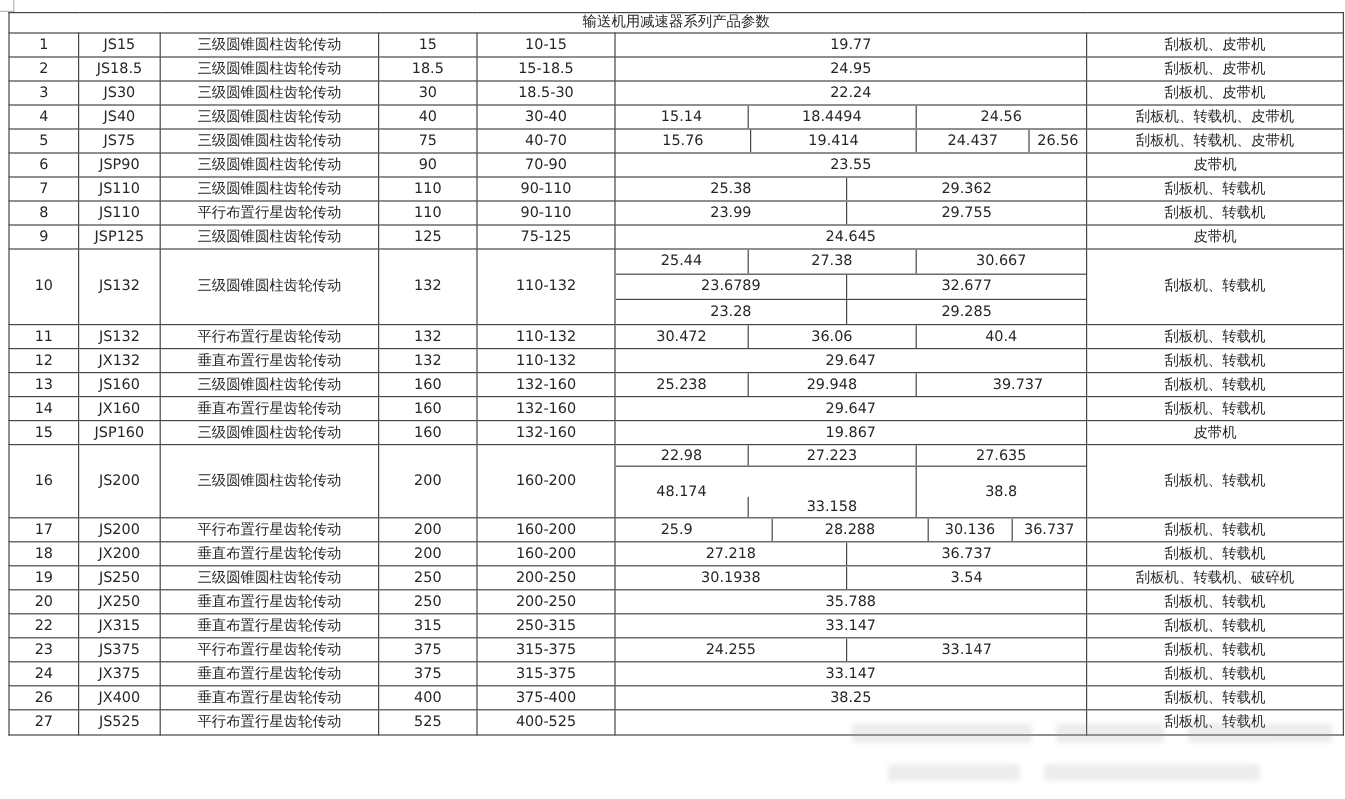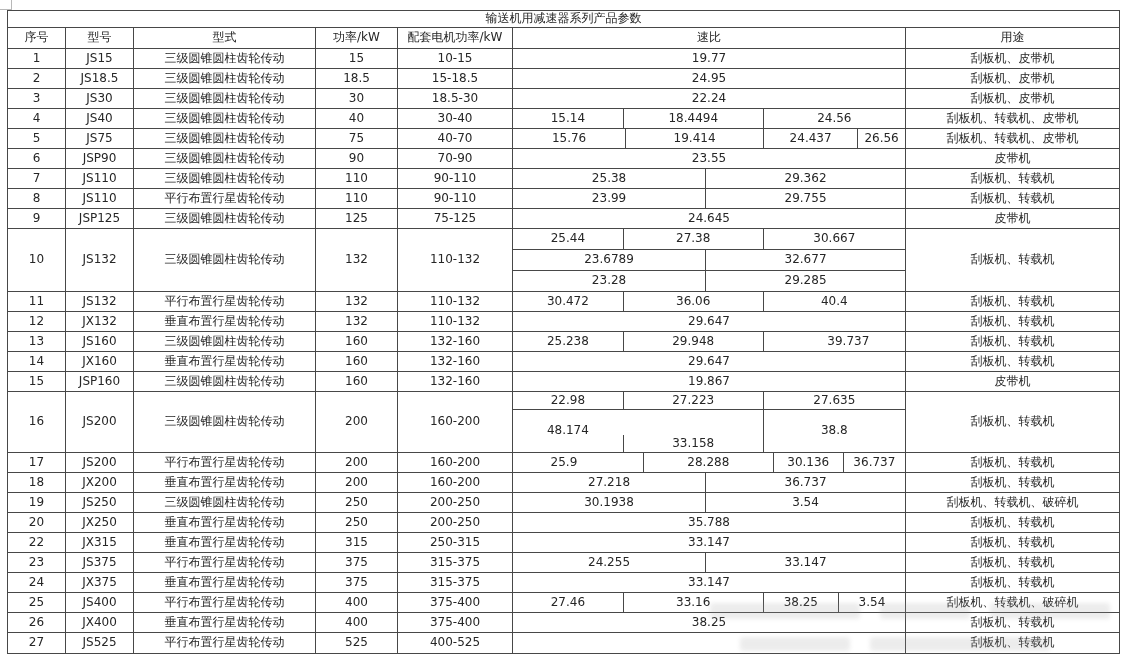--- a/index.html
+++ b/index.html
@@ -75,29 +75,20 @@
       <col style="width:182px">
       <col style="width:82px">
       <col style="width:115px">
       <col style="width:393px">
       <col style="width:214px">
     </colgroup>
     <tbody>
       <tr class="title-row">
         <td colspan="7">输送机用减速器系列产品参数</td>
       </tr>
-      <tr class="header-row">
-        <td>序号</td>
-        <td>型号</td>
-        <td>型式</td>
-        <td>功率/kW</td>
-        <td>配套电机功率/kW</td>
-        <td>速比</td>
-        <td>用途</td>
-      </tr>
 
     <tr style="height: 19px;">
           <td>1</td>
           <td>JS15</td>
           <td>三级圆锥圆柱齿轮传动</td>
           <td>15</td>
           <td>10-15</td>
           <td class="c-ratio">
             <div class="ratio-stack">
               <div class="ratio-subrow">
@@ -463,38 +454,20 @@
           <td>375</td>
           <td>315-375</td>
           <td class="c-ratio">
             <div class="ratio-stack">
               <div class="ratio-subrow">
                 <div class="ratio-cell" style="width: 100%;">33.147</div>
               </div>
             </div>
           </td>
           <td>刮板机、转载机</td>
-        </tr>
-        <tr style="height: 19px;">
-          <td>25</td>
-          <td>JS400</td>
-          <td>平行布置行星齿轮传动</td>
-          <td>400</td>
-          <td>375-400</td>
-          <td class="c-ratio">
-            <div class="ratio-stack">
-              <div class="ratio-subrow">
-                <div class="ratio-cell" style="width: 28%;">27.46</div>
-                <div class="ratio-cell" style="width: 35.7%;">33.16</div>
-                <div class="ratio-cell" style="width: 19.2%;">38.25</div>
-                <div class="ratio-cell" style="width: 17.1%;">3.54</div>
-              </div>
-            </div>
-          </td>
-          <td>刮板机、转载机、破碎机</td>
         </tr>
         <tr style="height: 19px;">
           <td>26</td>
           <td>JX400</td>
           <td>垂直布置行星齿轮传动</td>
           <td>400</td>
           <td>375-400</td>
           <td class="c-ratio">
             <div class="ratio-stack">
               <div class="ratio-subrow">

